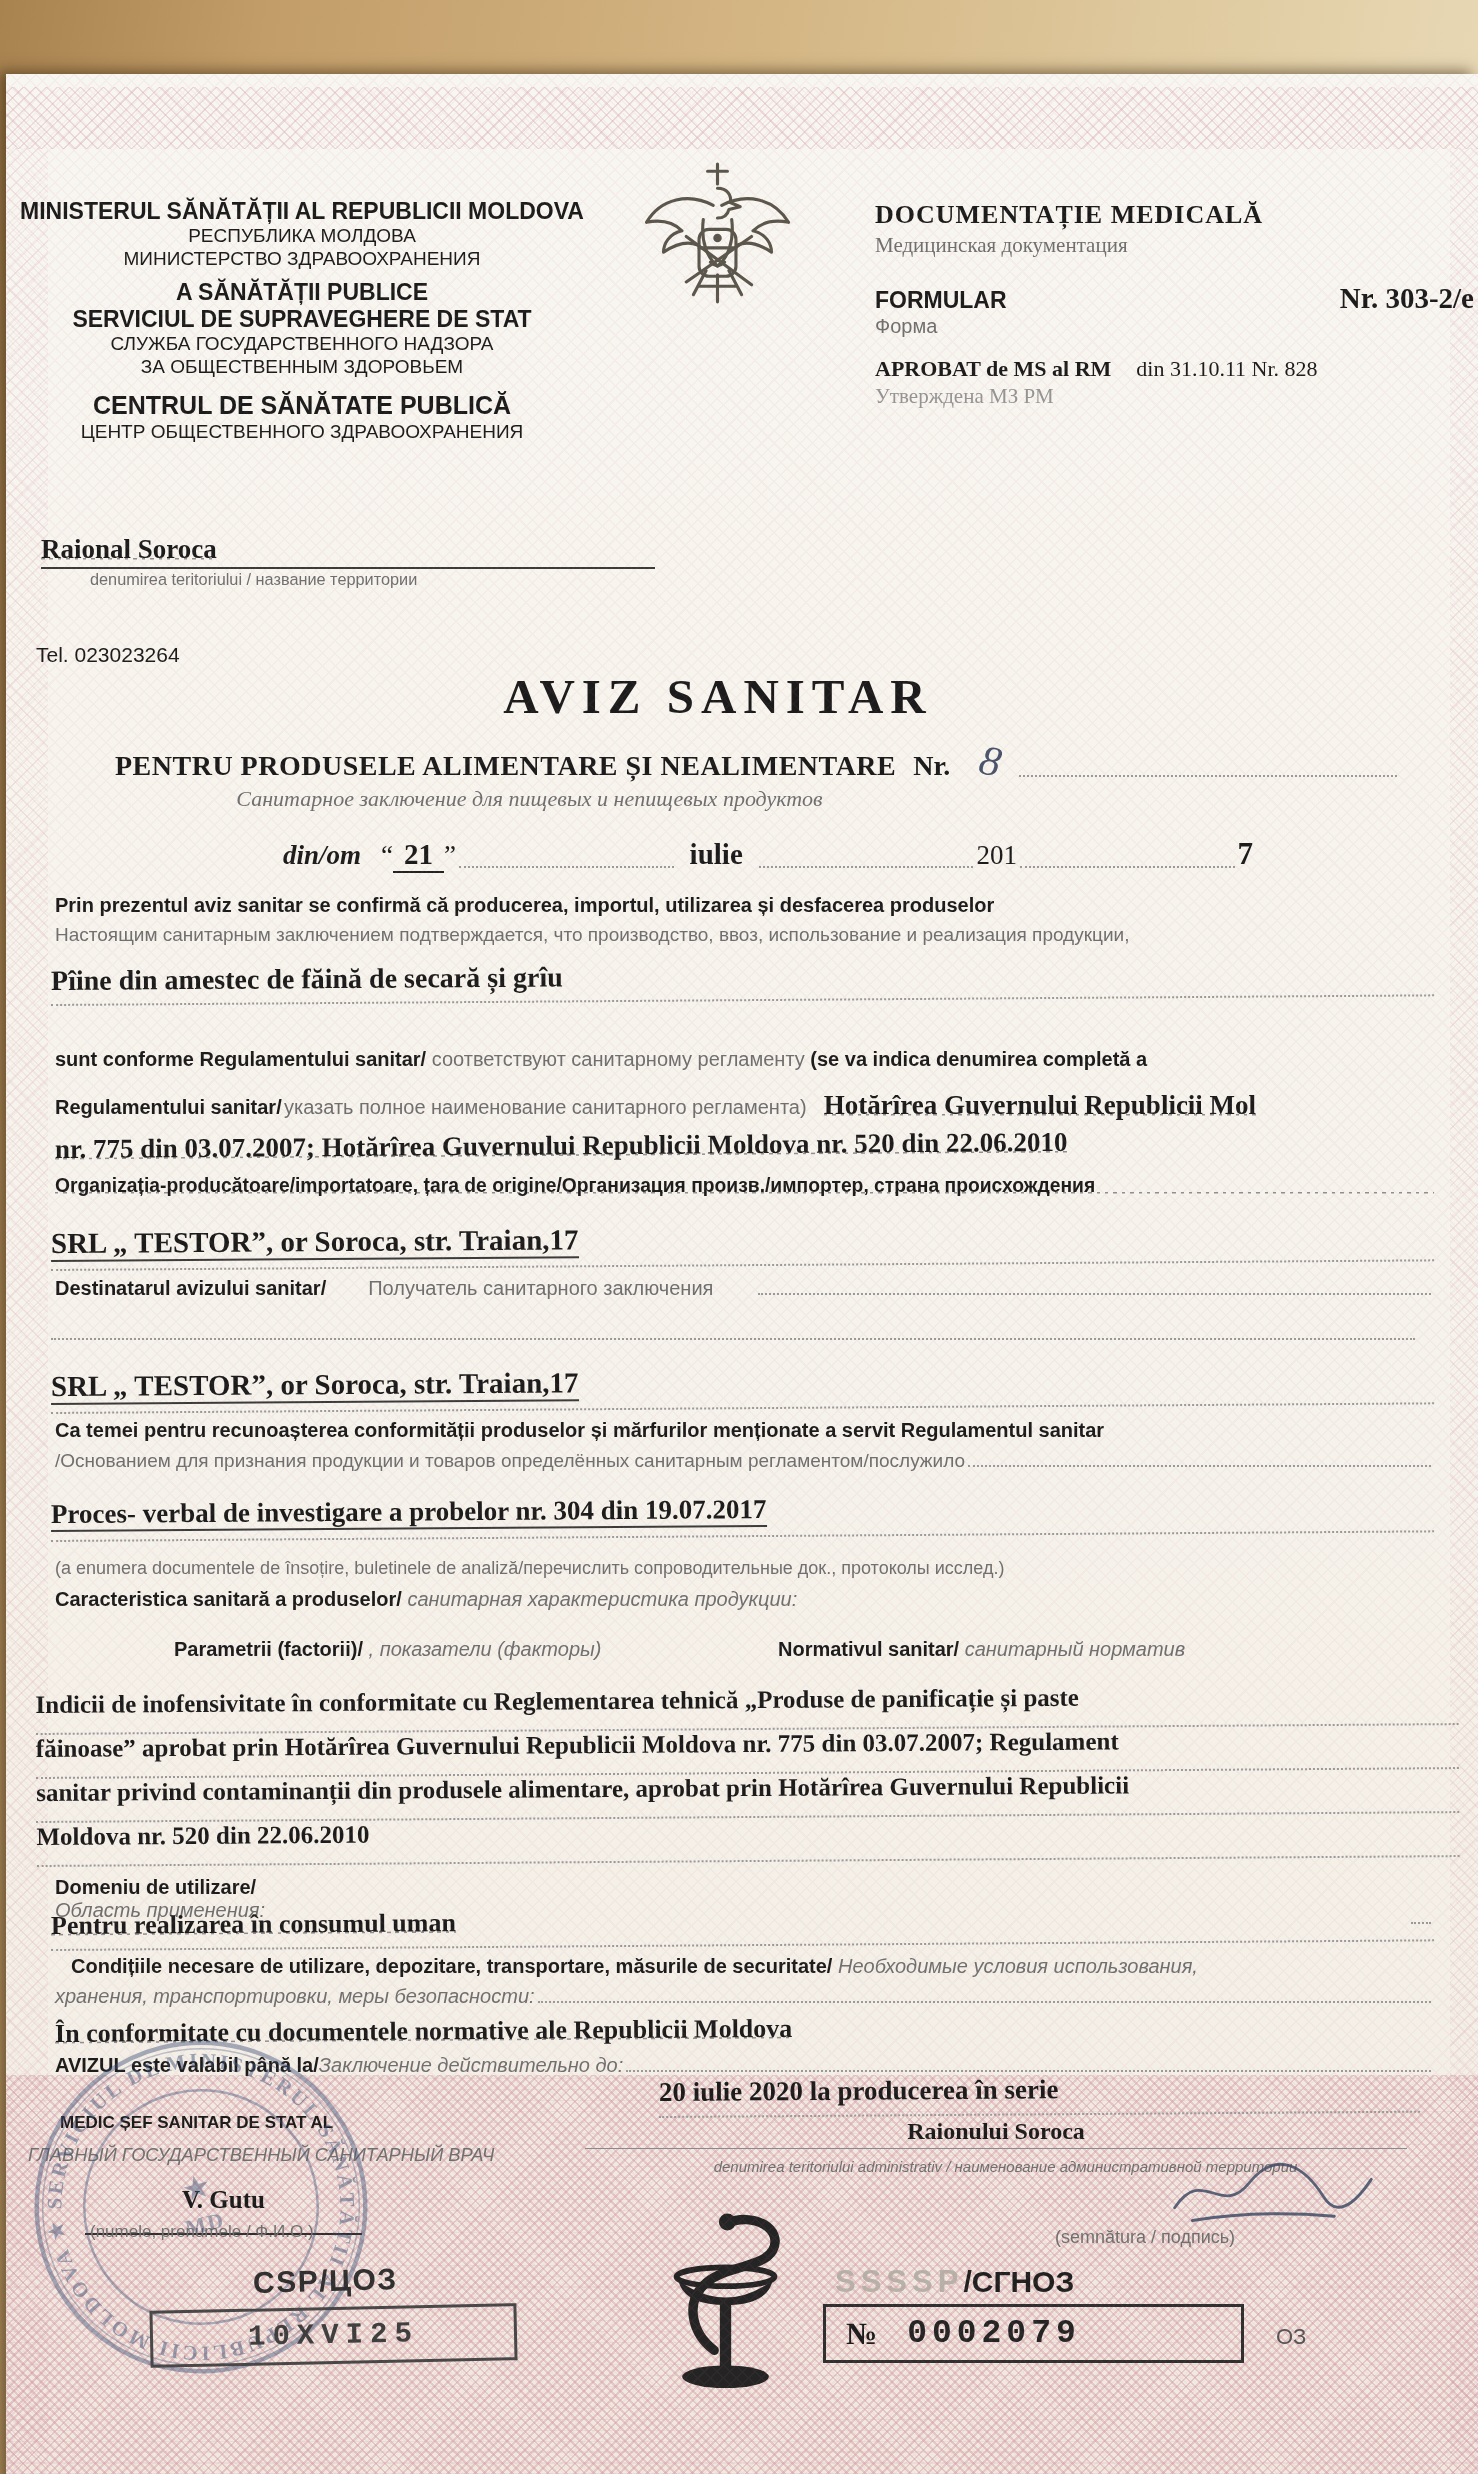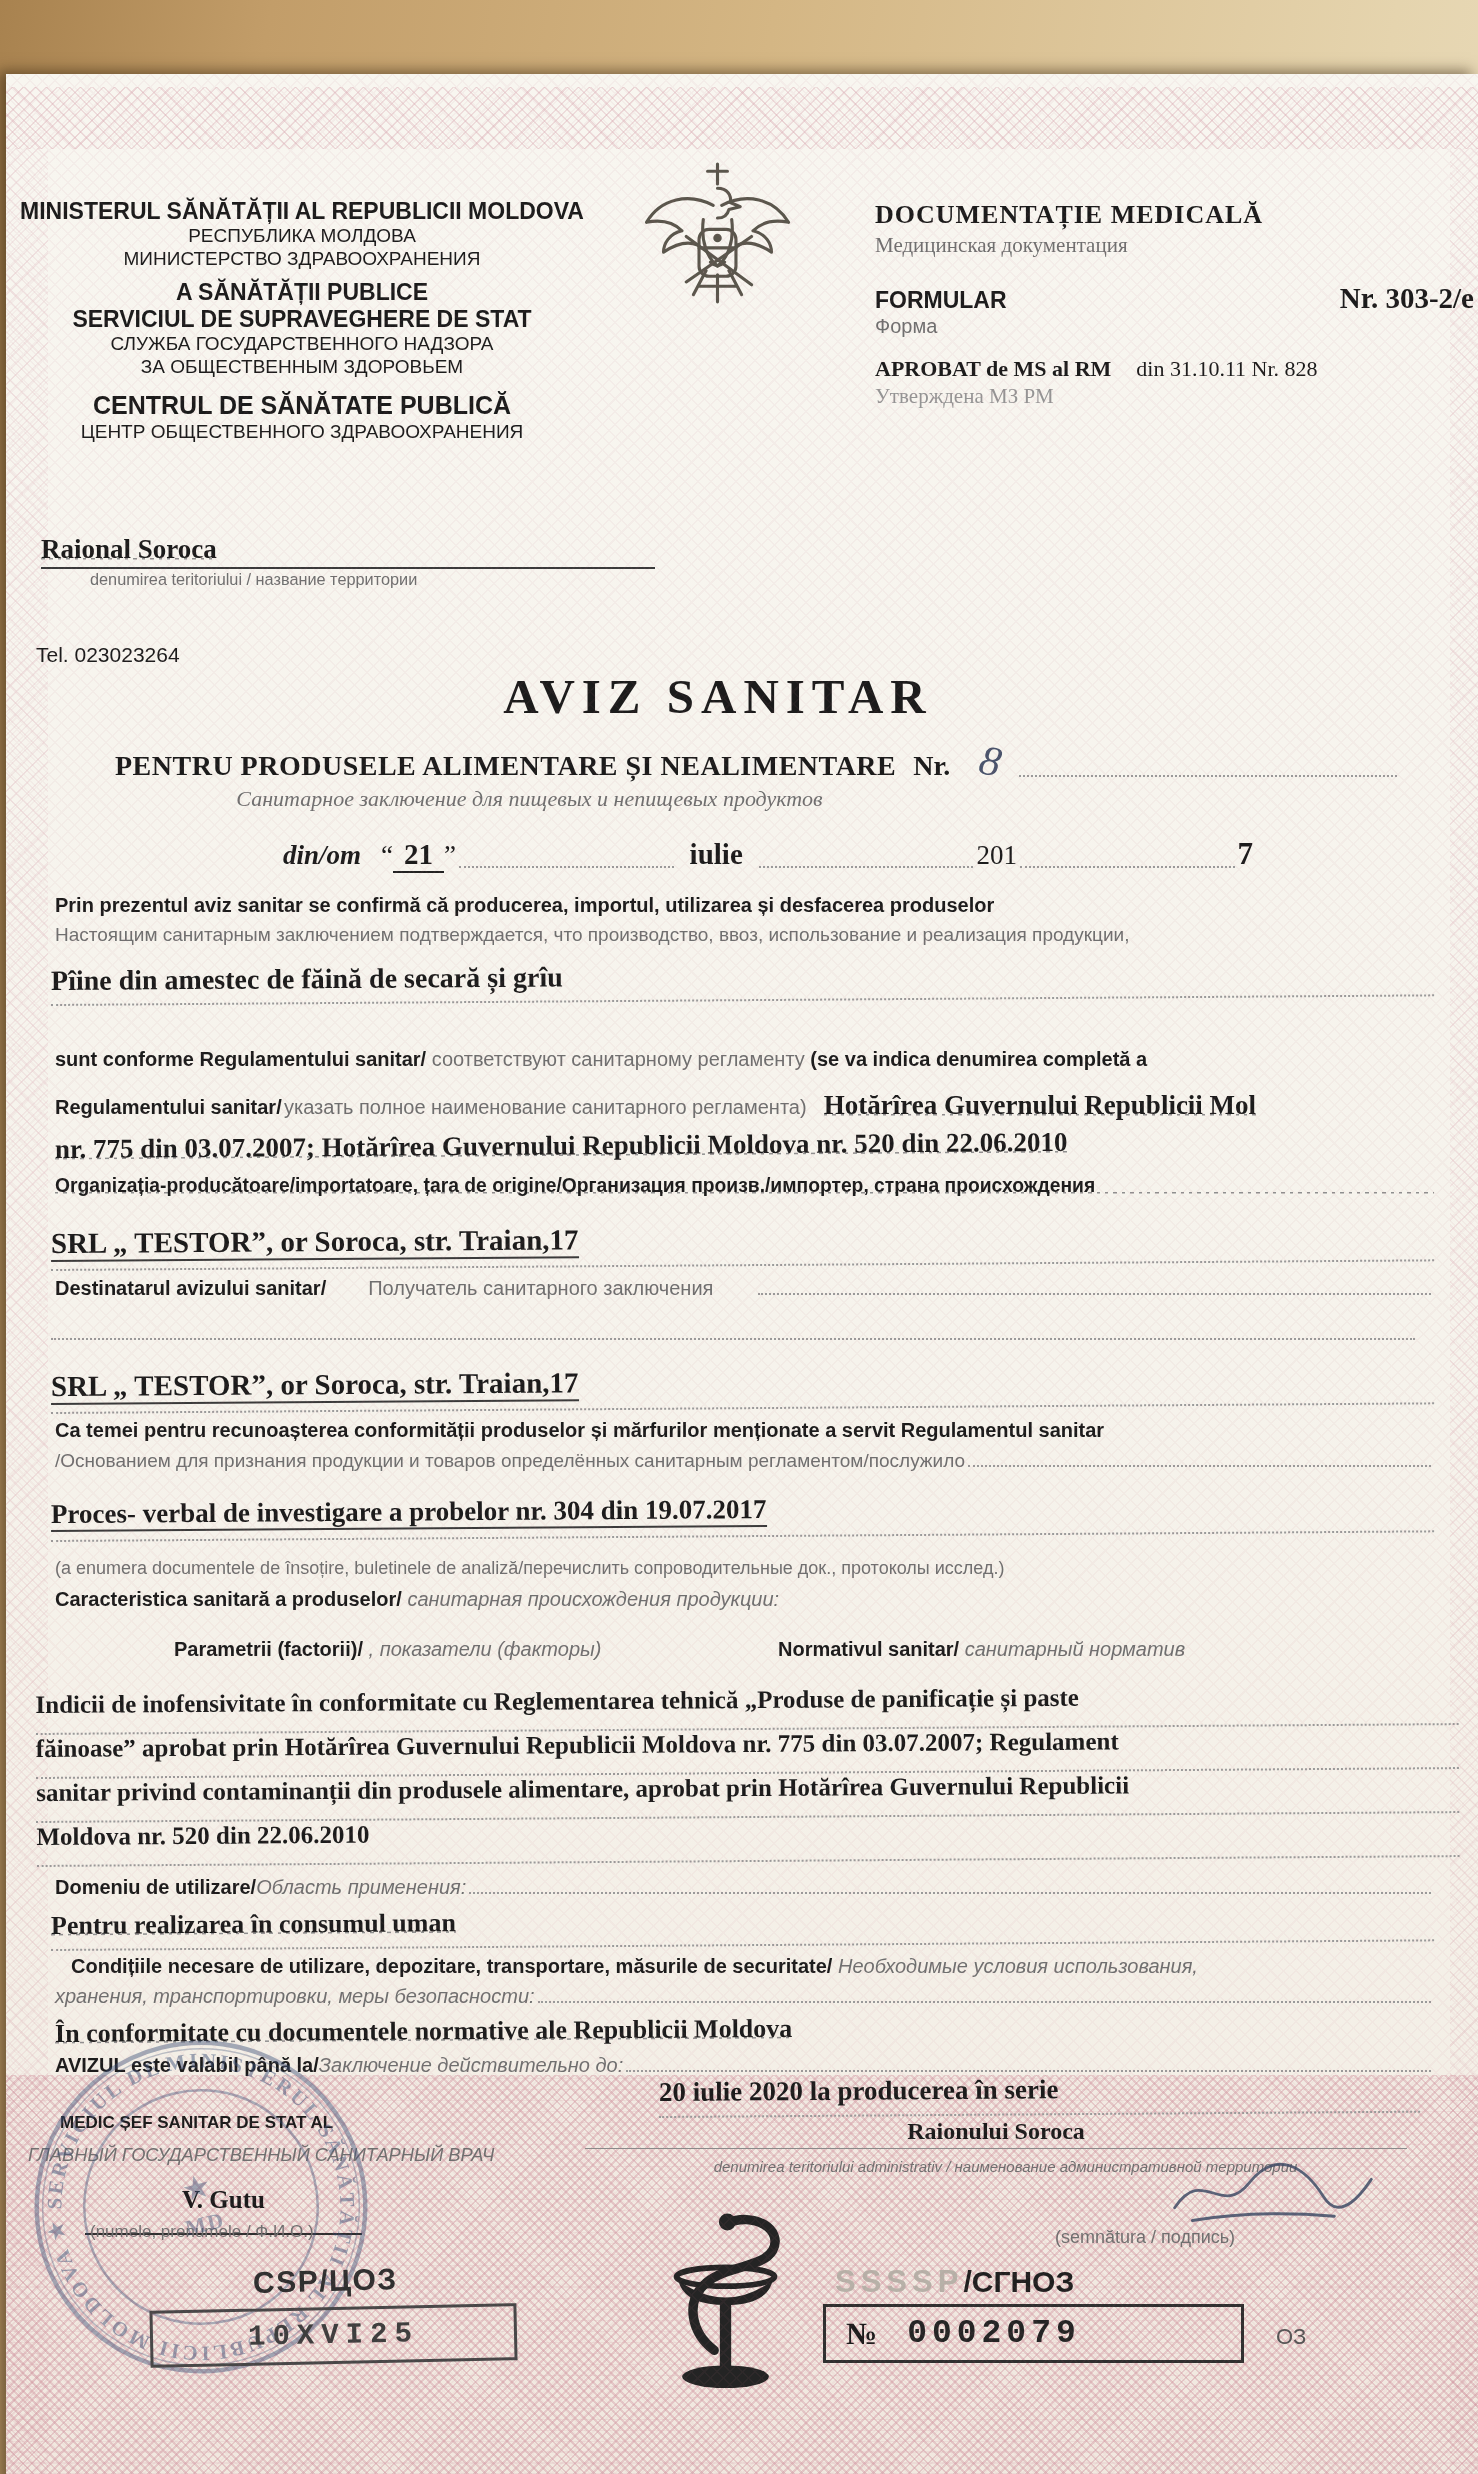--- a/index.html
+++ b/index.html
@@ -177,40 +177,40 @@
   </div>
 
   <div class="abs fieldline tilt" style="left:45px;right:45px;top:1425px;height:41px;">
     <span class="serif b dark solidline" style="font-size:27px;padding-bottom:1px;">Proces- verbal de investigare a probelor nr. 304 din 19.07.2017</span>
   </div>
 
   <div class="abs sans gray" style="left:49px;right:30px;top:1484px;font-size:18px;">(a enumera documentele de însoțire, buletinele de analiză/перечислить сопроводительные док., протоколы исслед.)</div>
 
   <div class="abs" style="left:49px;right:30px;top:1514px;font-size:20px;">
     <span class="sans b dark">Caracteristica sanitară a produselor/</span>
-    <span class="sans i gray">санитарная происхождения продукции:</span>
+    <span class="sans i gray">санитарная характеристика продукции:</span>
   </div>
 
   <div class="abs" style="left:168px;top:1564px;font-size:20px;">
     <span class="sans b dark">Parametrii (factorii)/</span>
     <span class="sans i gray">, показатели (факторы)</span>
   </div>
   <div class="abs" style="left:772px;top:1564px;font-size:20px;">
     <span class="sans b dark">Normativul sanitar/</span>
     <span class="sans i gray"> санитарный норматив</span>
   </div>
 
   <div class="abs tilt" style="left:30px;right:20px;top:1617px;">
     <div class="fieldline nowrap" style="height:42px;overflow:hidden;"><span class="serif b dark" style="font-size:25px;">Indicii de inofensivitate în conformitate cu  Reglementarea tehnică „Produse de panificație și paste</span></div>
     <div class="fieldline nowrap" style="height:42px;overflow:hidden;"><span class="serif b dark" style="font-size:25px;">făinoase”  aprobat prin   Hotărîrea Guvernului Republicii Moldova nr. 775 din 03.07.2007; Regulament</span></div>
     <div class="fieldline nowrap" style="height:42px;overflow:hidden;"><span class="serif b dark" style="font-size:25px;">sanitar privind contaminanții din produsele alimentare, aprobat prin Hotărîrea Guvernului Republicii</span></div>
     <div class="fieldline nowrap" style="height:42px;overflow:hidden;"><span class="serif b dark" style="font-size:25px;">Moldova nr. 520 din 22.06.2010</span></div>
   </div>
 
-  <div class="abs row" style="left:49px;right:45px;top:1802px;font-size:20px;">
+  <div class="abs row" style="left:49px;right:45px;top:1802px;font-size:20px;flex-direction:column;">
     <span class="sans b dark">Domeniu de utilizare/</span>
     <span class="sans i gray">Область применения:</span>
     <span class="fill"></span>
   </div>
 
   <div class="abs fieldline tilt" style="left:45px;right:45px;top:1837px;height:38px;">
     <span class="serif b dark rule" style="font-size:26px;">Pentru realizarea în consumul uman</span>
   </div>
 
   <div class="abs" style="left:49px;right:30px;top:1881px;font-size:20px;margin-left:16px;">

